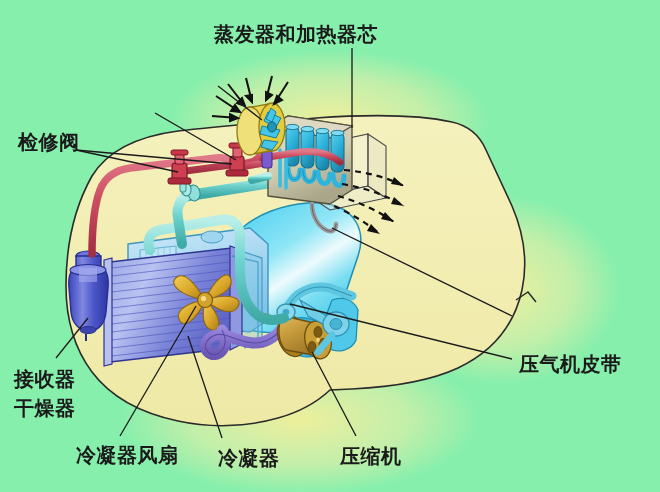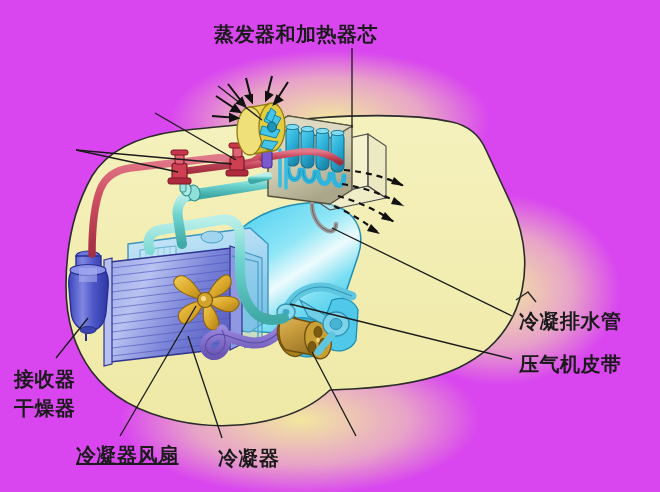--- a/index.html
+++ b/index.html
@@ -11,21 +11,21 @@
     width: 660px;
     height: 492px;
     overflow: hidden;
     font-family: "DejaVu Sans", "Liberation Sans", sans-serif;
     position: relative;
   }
   #stage {
     position: relative;
     width: 660px;
     height: 492px;
-    background: #d946ef;
+    background: #86efac;
   }
   #stage svg.layer {
     position: absolute;
     top: 0;
     left: 0;
     width: 660px;
     height: 492px;
   }
   .label {
     position: absolute;
@@ -430,27 +430,28 @@
       <path d="M 222 438 L 188 336"></path>
 
       <path d="M 356 436 L 312 352"></path>
     </g>
   </svg>
 
   <div class="label" style="left:214px; top:22px;">蒸发器和加热器芯</div>
 
 
 
-
-  <div class="label" style="left:519px; top:309px;">冷凝排水管</div>
+  <div class="label" style="left:18px; top:130px;">检修阀</div>
+
 
   <div class="label" style="left:519px; top:352px;">压气机皮带</div>
 
   <div class="label two-line" style="left:14px; top:365px;">接收器</div>
 
   <div class="label two-line" style="left:14px; top:394px;text-align:right;">干燥器</div>
 
-  <div class="label" style="left:76px; top:443px;text-decoration:underline;">冷凝器风扇</div>
+  <div class="label" style="left:76px; top:443px;">冷凝器风扇</div>
 
   <div class="label" style="left:206px; top:446px;margin-left:12px;">冷凝器</div>
 
+  <div class="label" style="left:340px; top:444px;">压缩机</div>
 
 </div>
 
 </body></html>

